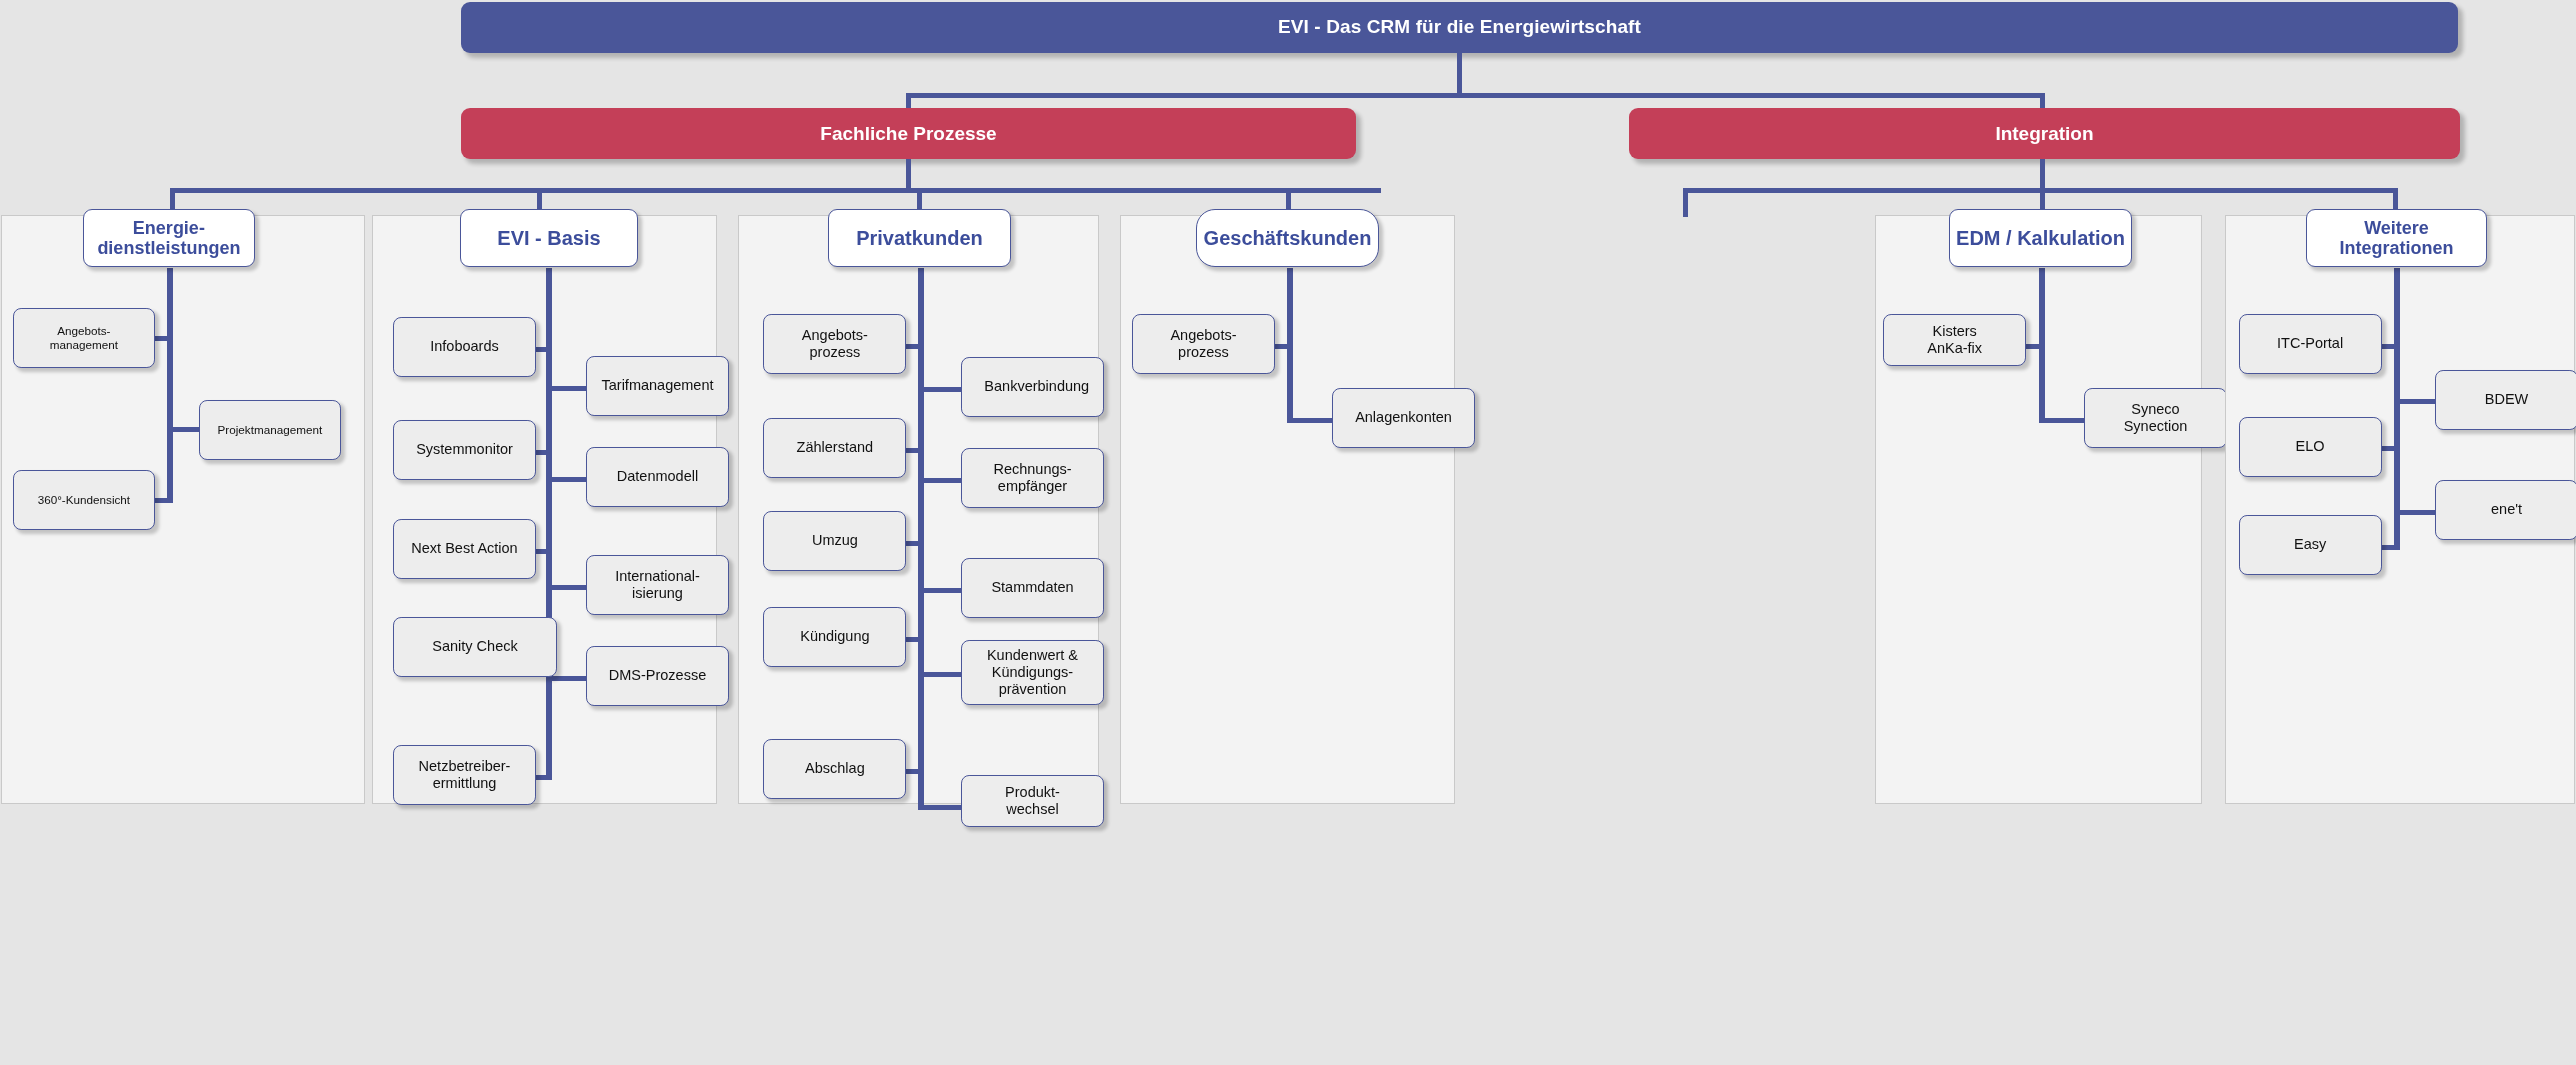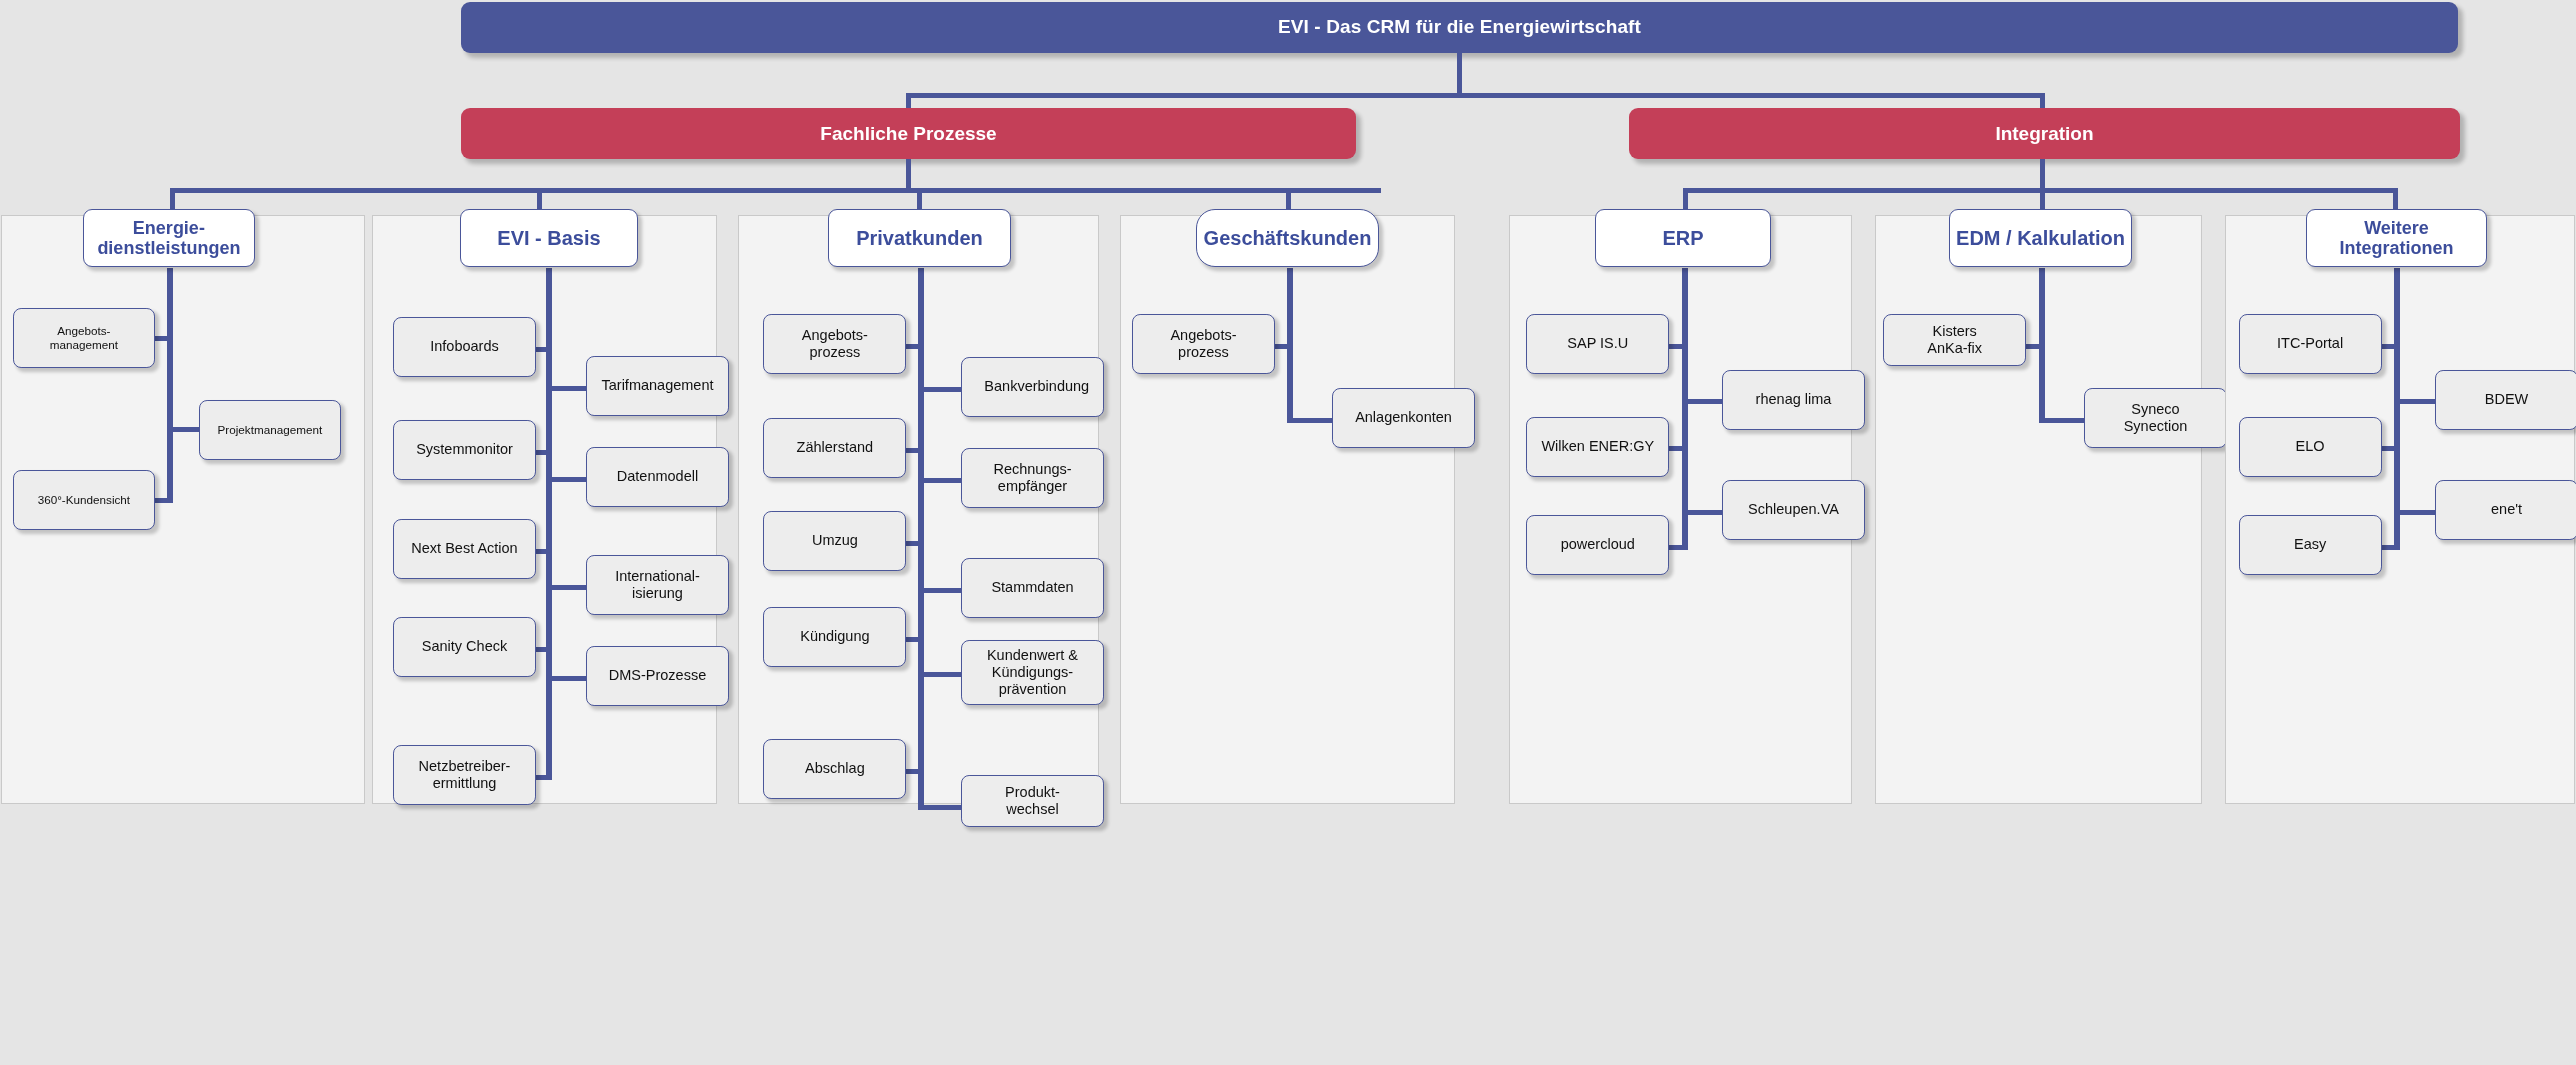--- a/index.html
+++ b/index.html
@@ -156,21 +156,21 @@
     <div class="conn" style="left:176px; top:170px; width:41px; height:5.4px;"></div>
     <div class="conn" style="left:176px; top:261px; width:41px; height:5.4px;"></div>
     <div class="conn" style="left:176px; top:369px; width:41px; height:5.4px;"></div>
     <div class="conn" style="left:176px; top:460px; width:41px; height:5.4px;"></div>
 
     <div class="ghead fs-xl" style="left:87px; top:-7.2px; width:178px; height:58px;">EVI - Basis</div>
 
     <div class="leaf fs-md" style="left:20px; top:101px; width:143px; height:60px;">Infoboards</div>
     <div class="leaf fs-md" style="left:20px; top:204px; width:143px; height:60px;">Systemmonitor</div>
     <div class="leaf fs-md" style="left:20px; top:303px; width:143px; height:60px;">Next Best Action</div>
-    <div class="leaf fs-md" style="left:20px; top:401px; width:143px; height:60px;">Sanity Check</div>
+    <div class="leaf fs-md" style="left:20px; top:401px; width:164px; height:60px;">Sanity Check</div>
     <div class="leaf fs-md" style="left:20px; top:529px; width:143px; height:60px;">Netzbetreiber-<br>ermittlung</div>
 
     <div class="leaf fs-md" style="left:213px; top:140px; width:143px; height:60px;">Tarifmanagement</div>
     <div class="leaf fs-md" style="left:213px; top:231px; width:143px; height:60px;">Datenmodell</div>
     <div class="leaf fs-md" style="left:213px; top:339px; width:143px; height:60px;">International-<br>isierung</div>
     <div class="leaf fs-md" style="left:213px; top:430px; width:143px; height:60px;">DMS-Prozesse</div>
   </div>
 
   <div class="panel" style="left:738px; width:361px;">
     <div class="conn" style="left:179px; top:52px; width:6.3px; height:542px;"></div>
@@ -206,39 +206,20 @@
     <div class="conn" style="left:166px; top:52px; width:6.3px; height:155px;"></div>
     <div class="conn" style="left:81px; top:128px; width:90px; height:5.4px;"></div>
     <div class="conn" style="left:169px; top:202px; width:45px; height:5.4px;"></div>
 
     <div class="ghead fs-xl" style="left:75px; top:-7.2px; width:183px; height:58px;border-radius:19px;">Geschäftskunden</div>
 
     <div class="leaf fs-md" style="left:11px; top:98px; width:143px; height:60px;">Angebots-<br>prozess</div>
     <div class="leaf fs-md" style="left:211px; top:172px; width:143px; height:60px;">Anlagenkonten</div>
   </div>
 
-  <div class="panel" style="left:1509px; width:343px;">
-    <div class="conn" style="left:172px; top:52px; width:6.3px; height:282px;"></div>
-
-    <div class="conn" style="left:87px; top:128px; width:89px; height:5.4px;"></div>
-    <div class="conn" style="left:87px; top:230px; width:89px; height:5.4px;"></div>
-    <div class="conn" style="left:87px; top:329px; width:89px; height:5.4px;"></div>
-
-    <div class="conn" style="left:174px; top:183px; width:41px; height:5.4px;"></div>
-    <div class="conn" style="left:174px; top:294px; width:41px; height:5.4px;"></div>
-
-    <div class="ghead fs-xl" style="left:85px; top:-7.2px; width:176px; height:58px;">ERP</div>
-
-    <div class="leaf fs-md" style="left:16.3px; top:98px; width:143px; height:60px;">SAP IS.U</div>
-    <div class="leaf fs-md" style="left:16.3px; top:201px; width:143px; height:60px;">Wilken ENER:GY</div>
-    <div class="leaf fs-md" style="left:16.3px; top:299px; width:143px; height:60px;">powercloud</div>
-
-    <div class="leaf fs-md" style="left:212px; top:154px; width:143px; height:60px;">rhenag lima</div>
-    <div class="leaf fs-md" style="left:212px; top:264px; width:143px; height:60px;">Schleupen.VA</div>
-  </div>
 
   <div class="panel" style="left:1875px; width:327px;">
     <div class="conn" style="left:163px; top:52px; width:6.3px; height:155px;"></div>
     <div class="conn" style="left:78px; top:128px; width:90px; height:5.4px;"></div>
     <div class="conn" style="left:165px; top:202px; width:45px; height:5.4px;"></div>
 
     <div class="ghead fs-xl" style="left:73px; top:-7.2px; width:183px; height:58px;">EDM / Kalkulation</div>
 
     <div class="leaf fs-md" style="left:7.2px; top:98px; width:143px; height:52px;">Kisters<br>AnKa-fix</div>
     <div class="leaf fs-md" style="left:208px; top:172px; width:143px; height:60px;">Syneco<br>Synection</div>

